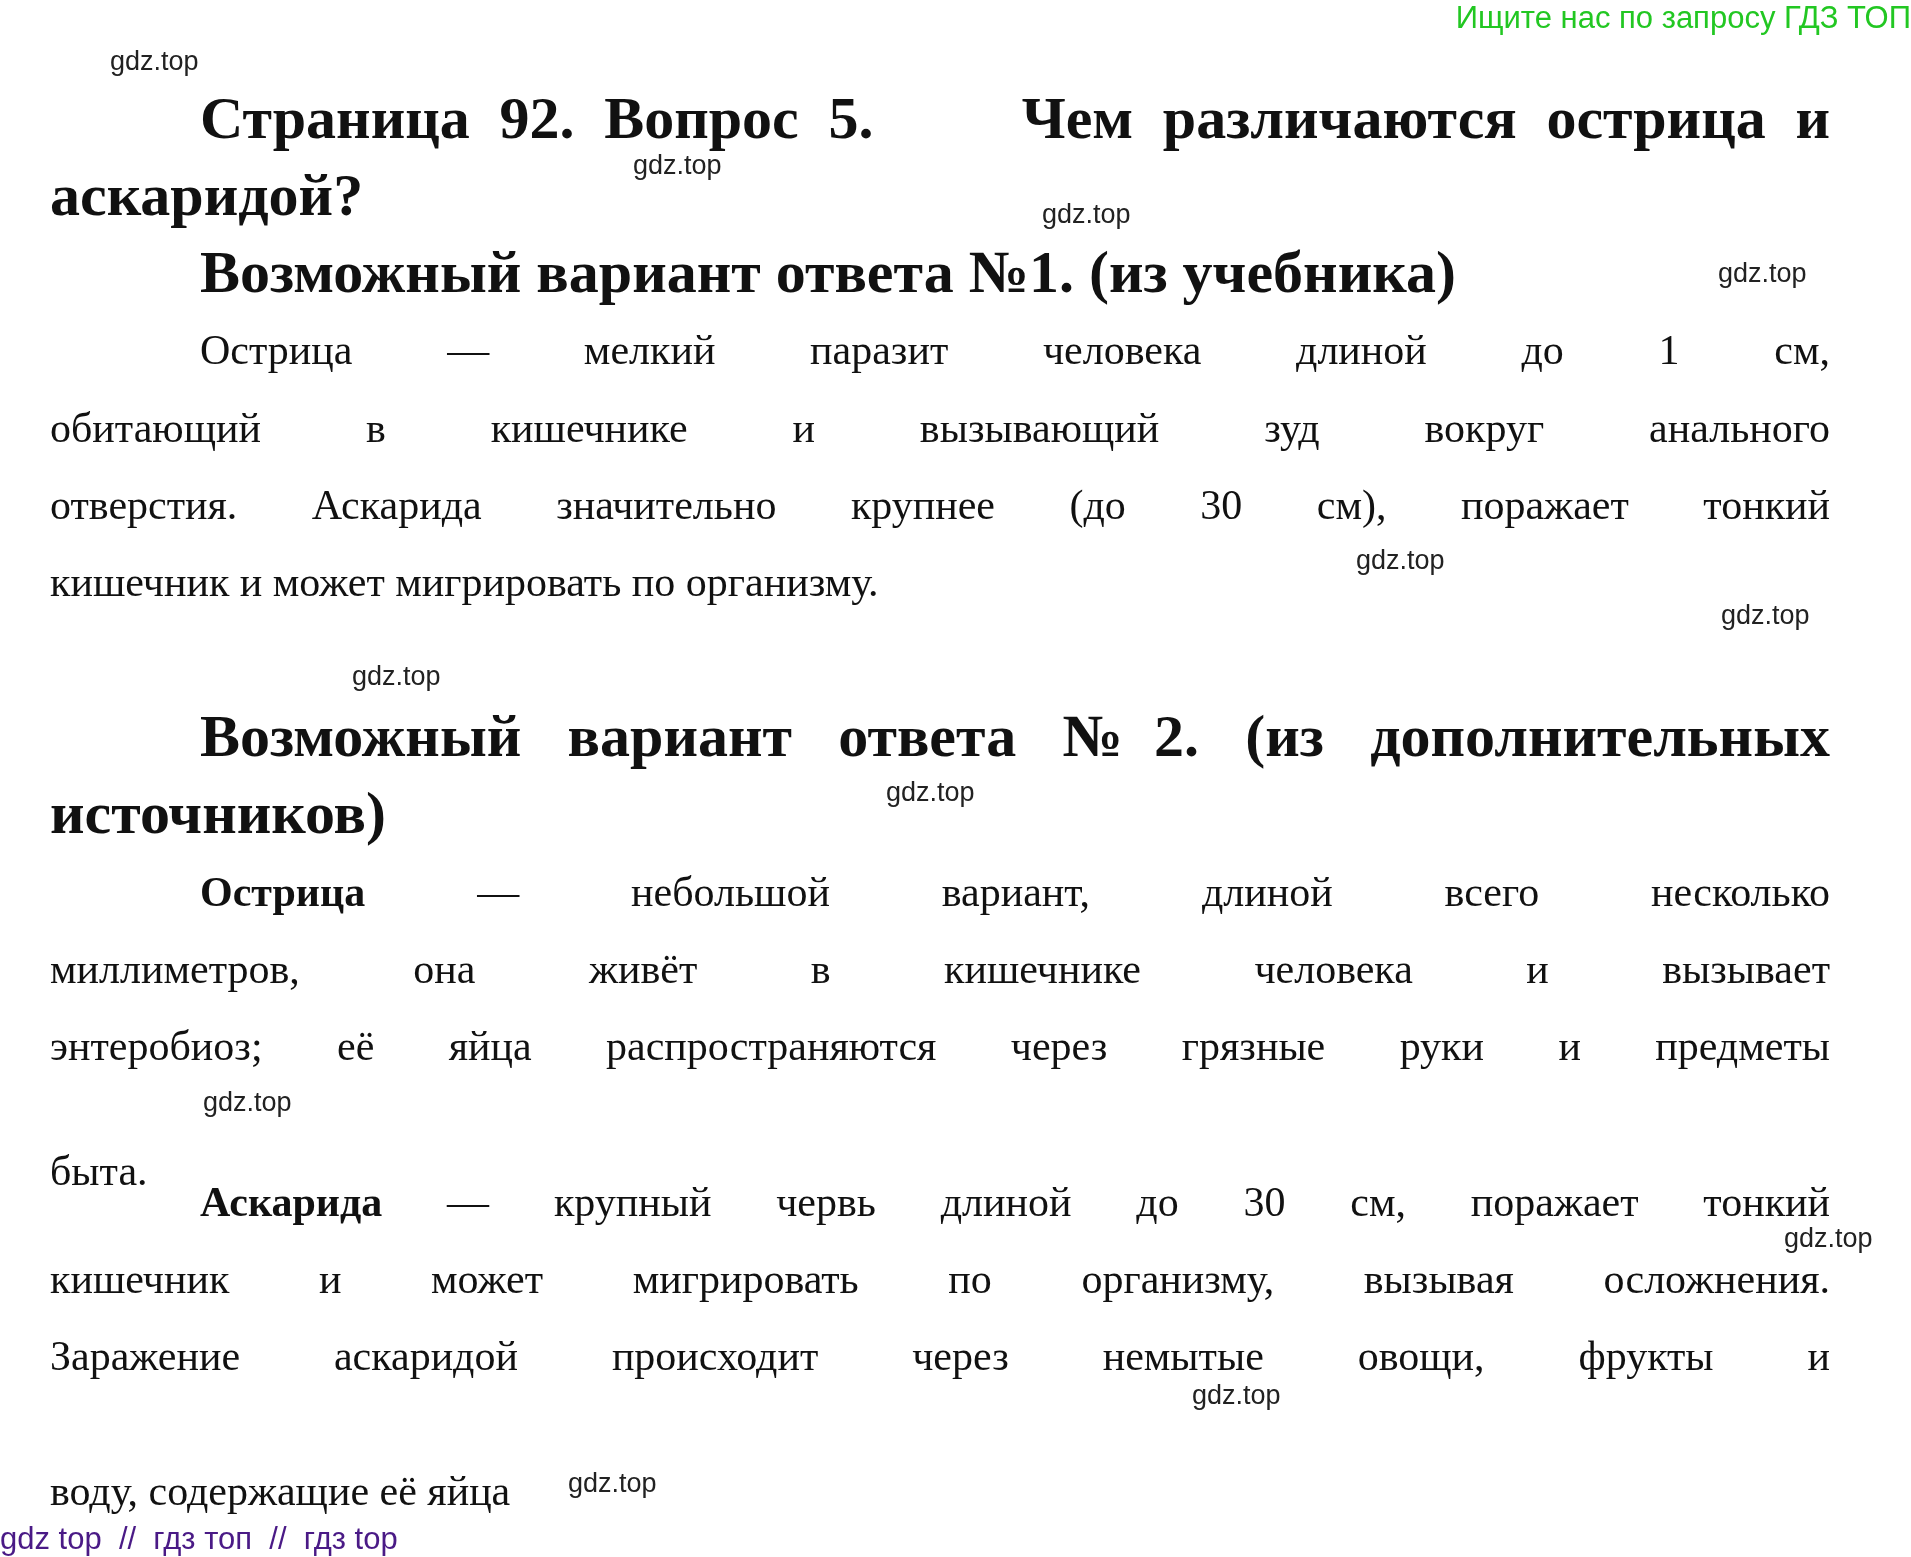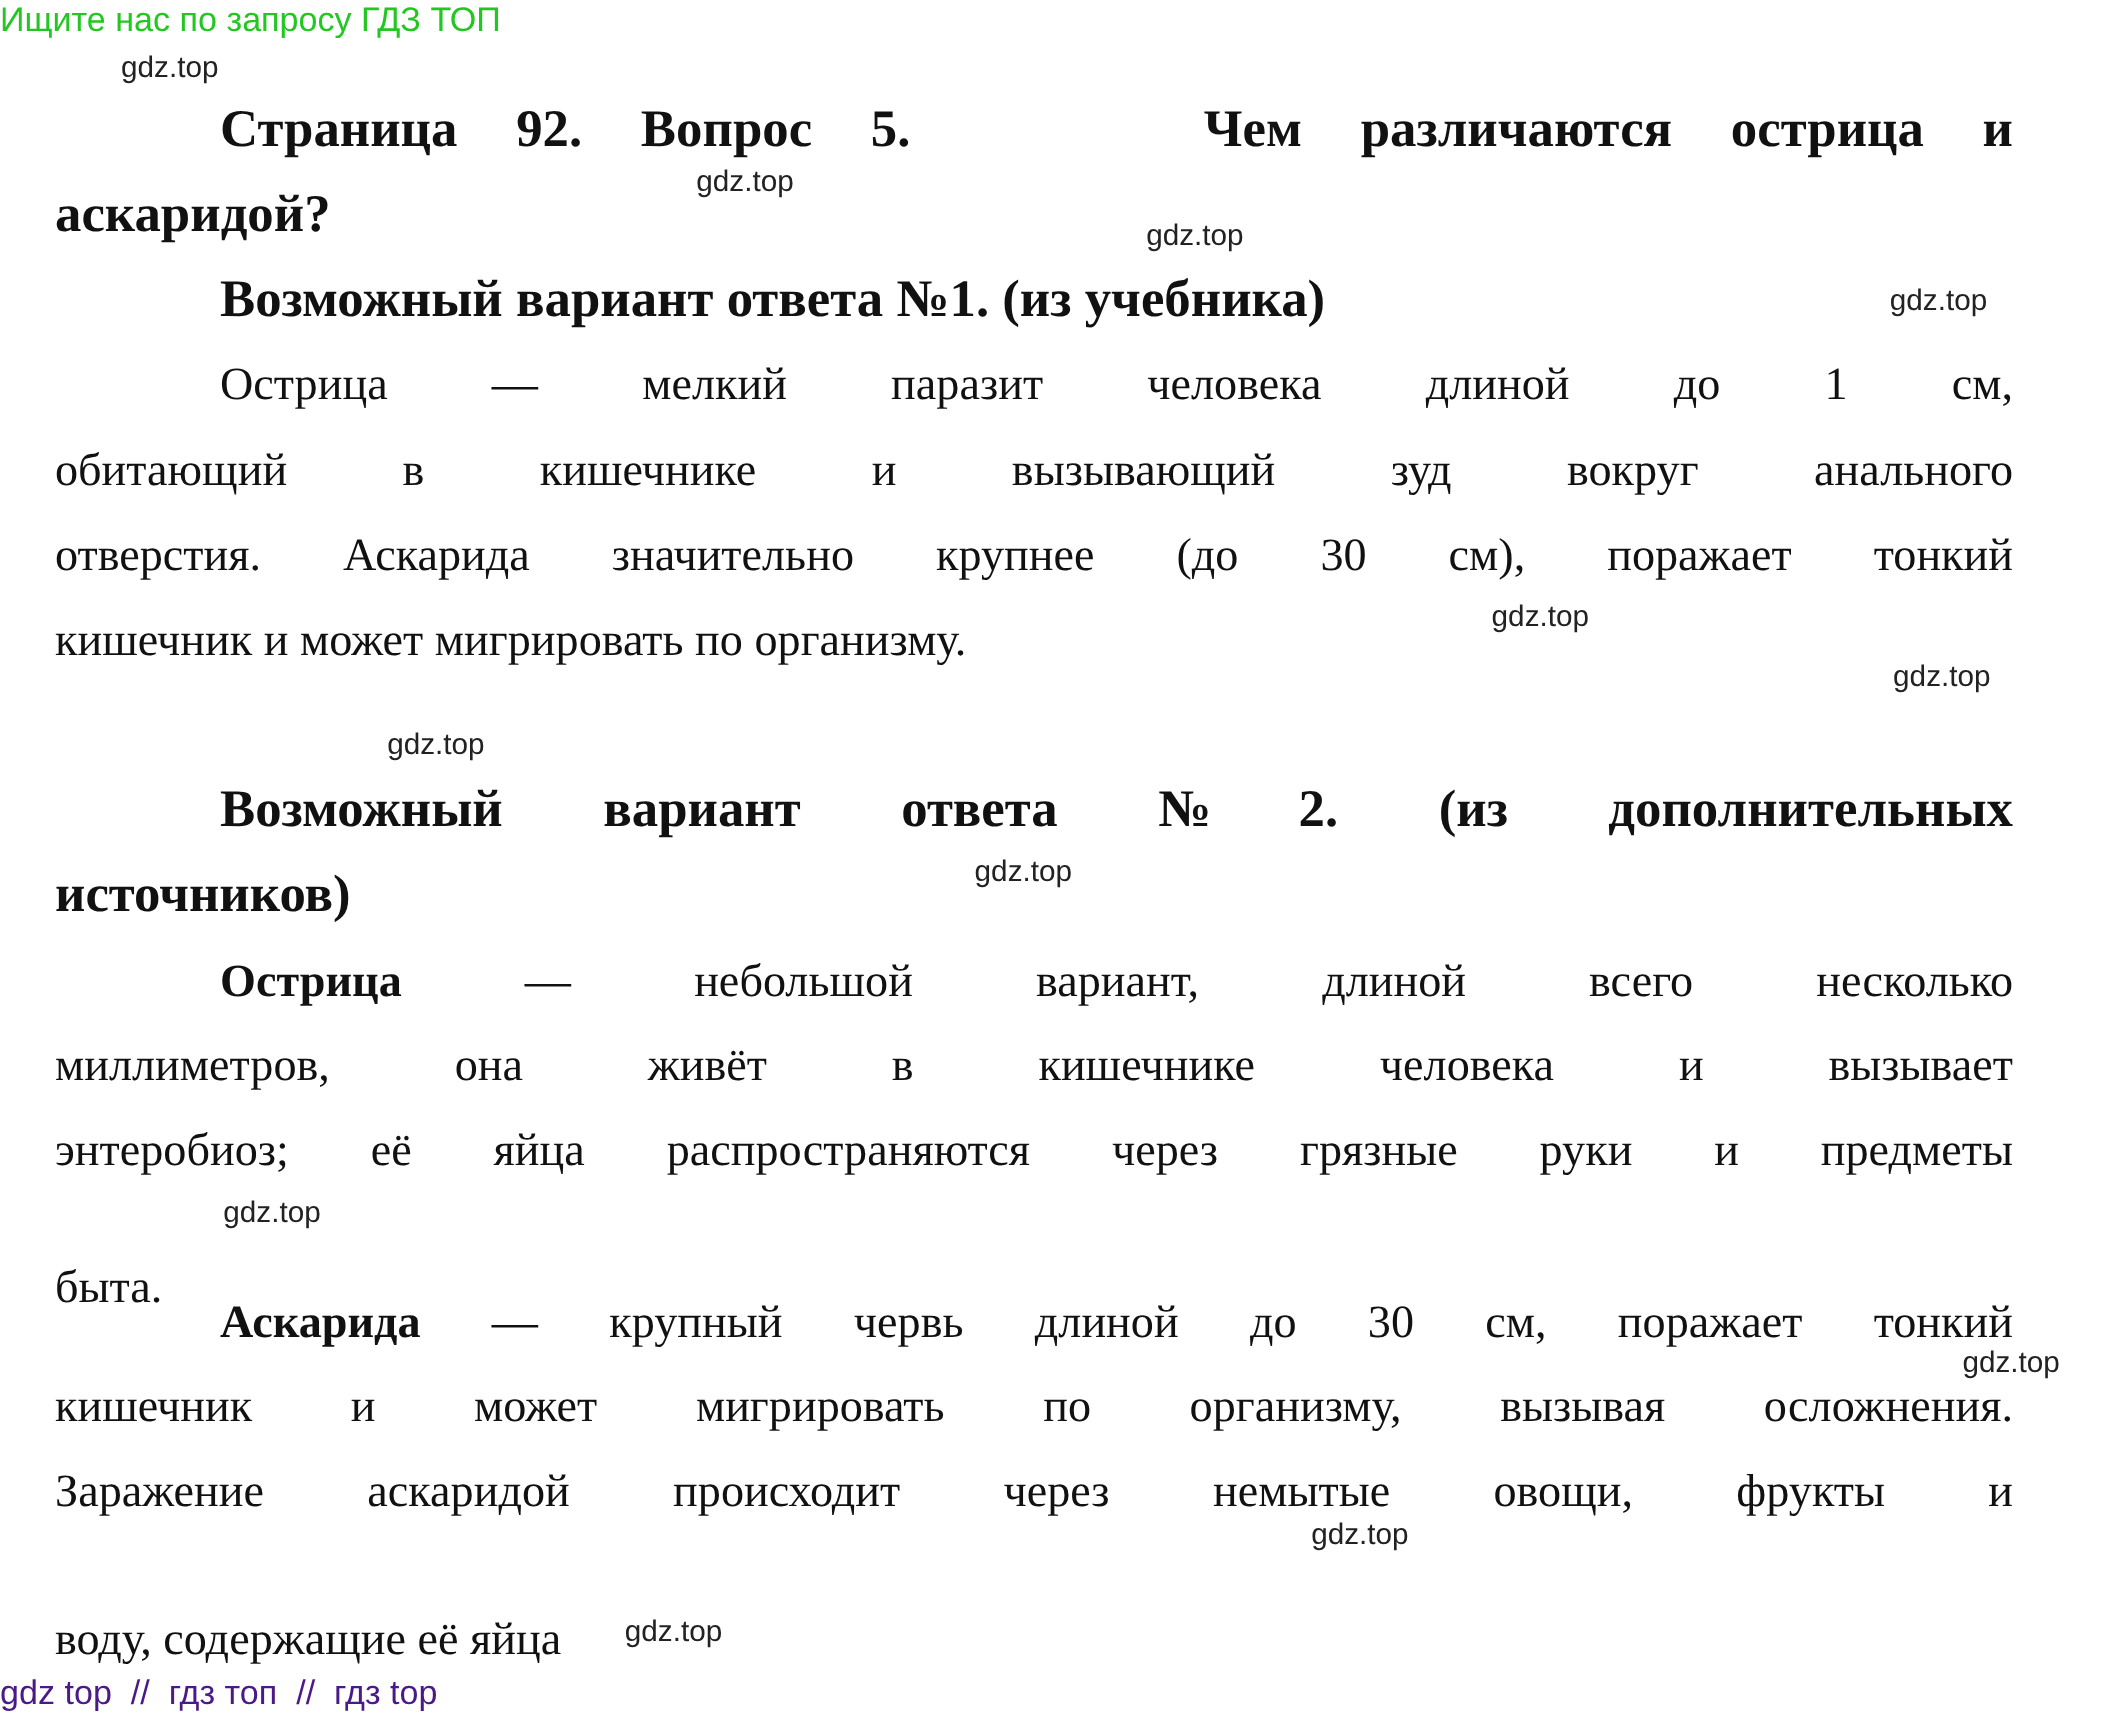--- a/index.html
+++ b/index.html
@@ -1,27 +1,27 @@
 <!DOCTYPE html>
 <html><head>
 <meta charset="utf-8">
 <style>
   html, body { margin:0; padding:0; background:#ffffff; }
   body { width:1911px; height:1557px; position:relative; overflow:hidden; }
-  .hdr { position:absolute; left:0; width:1911px; top:0; text-align:left;
+  .hdr { position:absolute; left:0; width:1911px; top:0; text-align:right;
          font-family:"Liberation Sans", sans-serif; font-size:31px; color:#22c722; line-height:36px; }
   .ftr { position:absolute; left:0; width:1911px; top:1520px; text-align:left;
          font-family:"Liberation Sans", sans-serif; font-size:31px; color:#4a1a86; line-height:38px; white-space:pre; }
   .wm { position:absolute; font-family:"Liberation Sans", sans-serif; font-size:27px; color:#222;
         line-height:30px; white-space:nowrap;text-align:right; }
   .ln { position:absolute; left:50px; width:1780px; font-family:"Liberation Serif", serif;
         color:#111; text-align:justify; text-align-last:justify; line-height:60px; height:60px; overflow:visible; }
   .ln.ind { left:200px; width:1630px; }
   .ln.last { text-align-last:left; }
-  .h { font-weight:bold; font-size:48px; }
+  .h { font-weight:bold; font-size:60px; }
   .b { font-size:42px; }
   .bold { font-weight:bold; }
 </style>
 </head>
 <body>
 
 <div class="hdr">Ищите нас по запросу ГДЗ ТОП</div>
 
 <div class="wm" style="left:110px; top:46px;">gdz.top</div>
 <div class="wm" style="left:633px; top:150px;">gdz.top</div>

